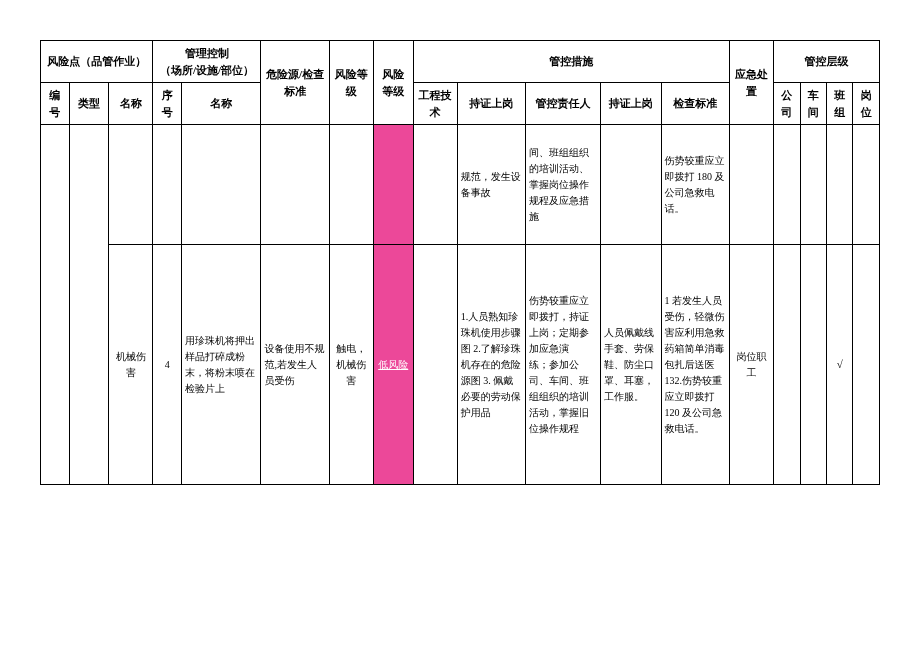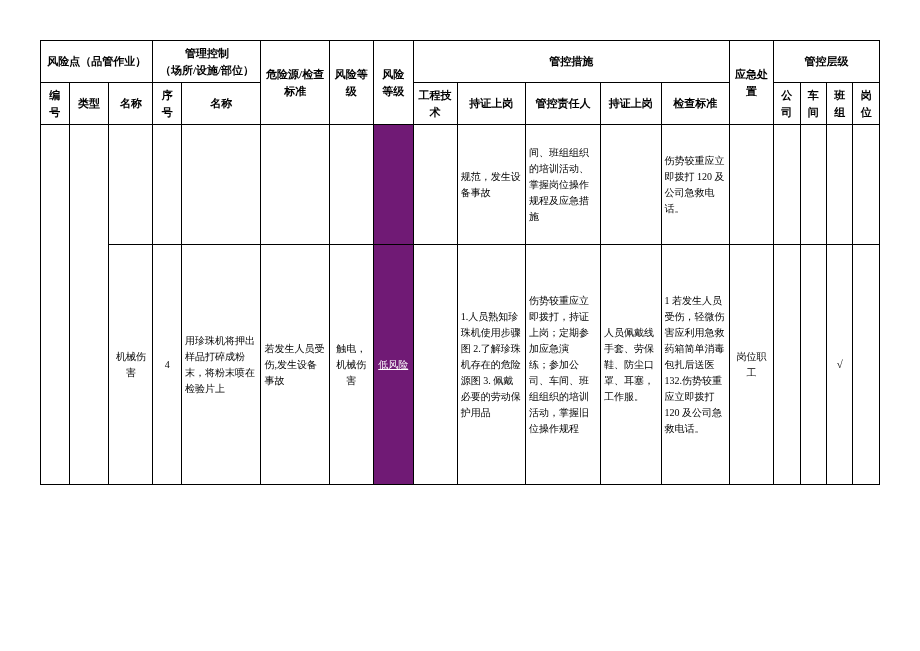--- a/index.html
+++ b/index.html
@@ -21,21 +21,21 @@
     }
     td, th {
       border: 1px solid #000;
       padding: 4px 3px;
       vertical-align: middle;
       text-align: center;
       word-wrap: break-word;
       line-height: 1.5;
     }
     .risk-cell {
-      background: #701a75;
+      background: #ec4899;
       color: #fff;
       font-weight: normal;
       text-decoration: underline;
     }
     .left-align {
       text-align: left;
     }
     .body-cell {
       font-size: 10px;
       line-height: 1.6;
@@ -121,32 +121,32 @@
       <td class="body-cell"></td>
       <td class="body-cell"></td>
       <td class="body-cell"></td>
       <td class="body-cell"></td>
       <td class="body-cell"></td>
       <td class="risk-cell body-cell"></td>
       <td class="body-cell"></td>
       <td class="body-cell left-align">规范，发生设备事故</td>
       <td class="body-cell left-align">间、班组组织的培训活动、掌握岗位操作规程及应急措施</td>
       <td class="body-cell"></td>
-      <td class="body-cell left-align">伤势较重应立即拨打 120 及公司急救电话。</td>
+      <td class="body-cell left-align">伤势较重应立即拨打 180 及公司急救电话。</td>
       <td class="body-cell"></td>
       <td></td>
       <td></td>
       <td></td>
       <td></td>
     </tr>
     <tr class="taller-row">
       <td class="body-cell">机械伤害</td>
       <td class="body-cell">4</td>
       <td class="body-cell left-align">用珍珠机将押出样品打碎成粉末，将粉末喷在检验片上</td>
-      <td class="body-cell left-align">若发生人员受伤,发生设备事故</td>
+      <td class="body-cell left-align">设备使用不规范,若发生人员受伤</td>
       <td class="body-cell">触电，机械伤害</td>
       <td class="risk-cell body-cell">低风险</td>
       <td class="body-cell"></td>
       <td class="body-cell left-align">1.人员熟知珍珠机使用步骤图 2.了解珍珠机存在的危险源图 3. 佩戴必要的劳动保护用品</td>
       <td class="body-cell left-align" style="white-space:pre-line">伤势较重应立即拨打，持证上岗；定期参加应急演
 练；参加公司、车间、班组组织的培训活动，掌握旧位操作规程</td>
       <td class="body-cell left-align">人员佩戴线手套、劳保鞋、防尘口罩、耳塞，工作服。</td>
       <td class="body-cell left-align">1 若发生人员受伤，轻微伤害应利用急救药箱简单消毒包扎后送医 132.伤势较重应立即拨打 120 及公司急救电话。</td>
       <td class="body-cell">岗位职工</td>
       <td></td>

